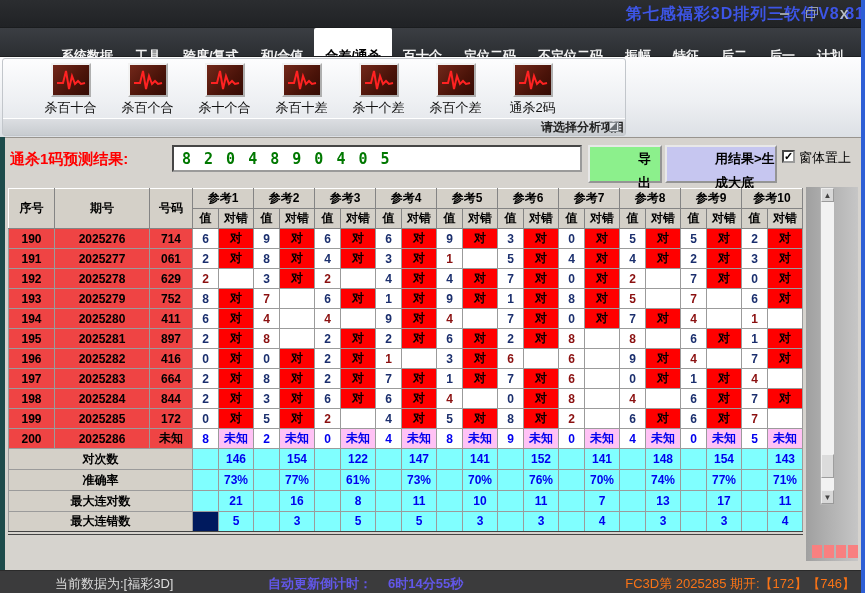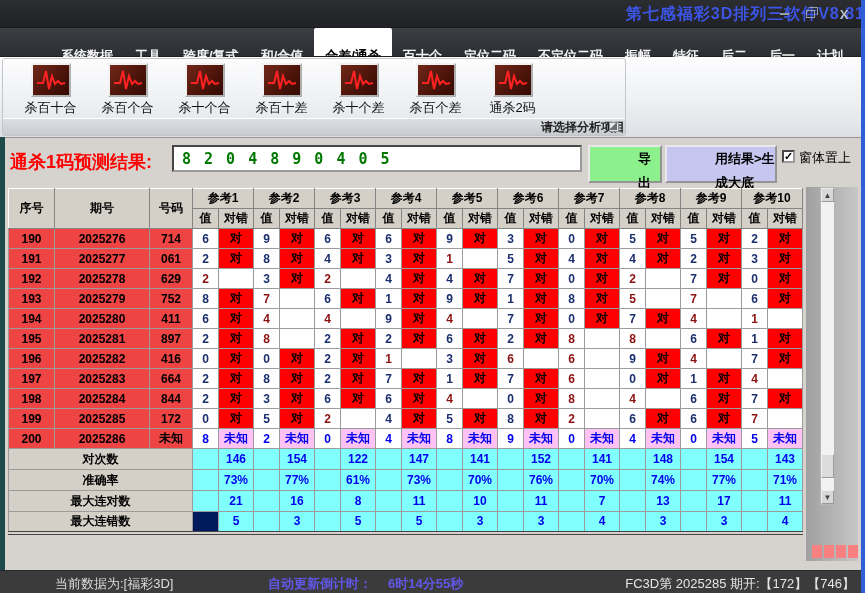--- a/index.html
+++ b/index.html
@@ -26,21 +26,21 @@
     padding-left:50px; border-bottom:1px solid #1d1f21; }
   .menu-item { color:#F2F2F2; font-size:13px; font-weight:bold; line-height:28px;
     padding:14px 11px; white-space:nowrap; }
   .menu-item.active { background:#FFFFFF; color:#000000; border-radius:2px 2px 0 0; }
 
   
   .toolbar { position:absolute; left:0; top:57px; width:865px; height:80px;
     background:linear-gradient(180deg,#FDFDFE 0%,#EEF0F3 55%,#DCE0E5 100%); }
   .tool-group { position:absolute; left:2px; top:1px; width:624px; height:78px;
     border:1px solid #C2C6CB; border-radius:3px;
-    background:linear-gradient(180deg,#FDFDFE 0%,#EEF0F3 55%,#E0E3E8 100%); }
+    background:linear-gradient(180deg,#FDFDFE 0%,#EEF0F3 55%,#E0E3E8 100%);padding-left:20px; }
   .tool-row { display:flex; gap:6px; padding:4px 0 0 12px; }
   .tool-btn { width:71px; height:58px; display:flex; flex-direction:column; align-items:center; }
   .tool-icon { width:40px; height:34px; display:flex; align-items:center; justify-content:center;
     background:linear-gradient(135deg,#73281A 0%,#4A1309 60%,#340B04 100%);
     border:2px solid; border-color:#F2F2F2 #AFAFAF #AFAFAF #F2F2F2; }
   .tool-label { font-size:13px; color:#111; margin-top:2px; white-space:nowrap; }
   .group-band { position:absolute; left:0; right:0; bottom:0; height:17px;
     background:linear-gradient(180deg,#DCDEE2,#C8CCD0); border-top:1px solid #FFFFFF;
     display:flex; align-items:center; justify-content:flex-end; }
   .group-band-label { font-size:12px; font-weight:bold; color:#222; }
@@ -51,21 +51,21 @@
     border-right:4px solid #6a6f74; border-bottom:4px solid #6a6f74; }
 
   
   .content { position:absolute; left:0; top:137px; width:865px; height:433px;
     background:#D6D3CE; border-top:1px solid #98948E; }
   .left-strip { position:absolute; left:0; top:137px; width:5px; height:433px; background:#1D4B4B; }
   .right-strip { position:absolute; right:0; top:0; width:4px; height:593px; background:#2E5FD6; z-index:50; }
 
   
   .result-label { position:absolute; left:10px; top:12px; color:#FF0000;
-    font-size:18px; font-weight:bold; }
+    font-size:15px; font-weight:bold; }
   .result-input { position:absolute; left:172px; top:7px; width:410px; height:27px;
     border:2px inset #9a9a9a; background:#FFFFFF; color:#007800; font-weight:bold;
     font-size:15px; letter-spacing:2px; padding-left:8px;
     font-family:"DejaVu Sans Mono",monospace; }
   .btn { position:absolute; top:7px; height:38px; border:2px outset #E8E8E8;
     font-size:13px; font-weight:bold; color:#000; text-align:left; line-height:24px; cursor:default;padding-left:48px; }
   .btn-export { left:588px; width:74px; background:#8CF08C; }
   .btn-generate { left:665px; width:112px; background:#C6C6F0; }
   .checkbox { position:absolute; left:782px; top:12px; width:13px; height:13px;
     background:#FFF; border:2px inset #9a9a9a; font-size:11px; line-height:9px;
@@ -107,21 +107,21 @@
     background:#DCDCDC; border:1px outset #F2F2F2; }
   .red-squares { position:absolute; left:812px; top:407px; display:flex; gap:2px; }
   .red-square { width:10px; height:13px; background:#F88080; }
 
   
   .statusbar { position:absolute; left:0; top:570px; width:865px; height:23px;
     background:#3B3B3C; border-top:1px solid #2a2a2a; font-size:13px; }
   .st-source { position:absolute; left:55px; top:4px; color:#DCDCDC; }
   .st-count { position:absolute; left:268px; top:4px; color:#6257E8; font-weight:bold; }
   .st-count-val { margin-left:16px; }
-  .st-draw { position:absolute; right:10px; top:4px; color:#e5e5e5; }
+  .st-draw { position:absolute; right:10px; top:4px; color:#f97316; }
 </style>
 </head>
 <body>
 
 <div id="app">
 
   <div class="titlebar">
     <div class="title-text">第七感福彩3D排列三软件V8.81</div>
     <div class="winbtn btn-min">
         <div class="min-glyph"></div>

